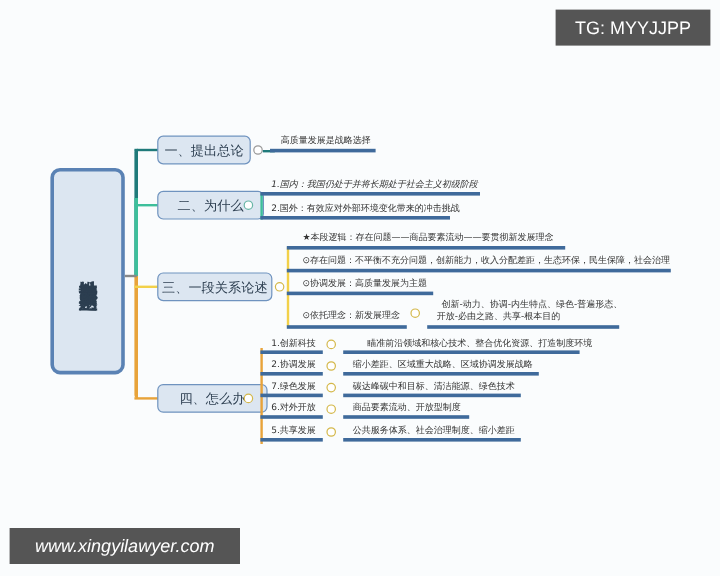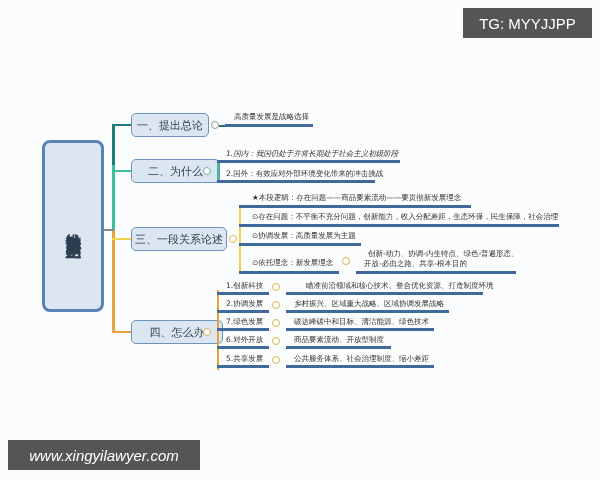--- a/index.html
+++ b/index.html
@@ -85,21 +85,21 @@
 <div class="abs vline" style="left:217px;top:290px;height:80px;background:#e8a33a;"></div>
 <div class="abs leaf" style="left:226px;top:281px;">1.创新科技</div>
 <div class="abs uline" style="left:217px;top:292px;width:52px;"></div>
 <div class="abs knob y" style="left:272px;top:283px;"></div>
 <div class="abs leaf" style="left:294px;top:281px;margin-left:12px;">瞄准前沿领域和核心技术、整合优化资源、打造制度环境</div>
 <div class="abs uline" style="left:286px;top:292px;width:197px;"></div>
 
 <div class="abs leaf" style="left:226px;top:299px;">2.协调发展</div>
 <div class="abs uline" style="left:217px;top:310px;width:52px;"></div>
 <div class="abs knob y" style="left:272px;top:301px;"></div>
-<div class="abs leaf" style="left:294px;top:299px;">乡村振兴、区域重大战略、区域协调发展战略</div>
+<div class="abs leaf" style="left:294px;top:299px;">缩小差距、区域重大战略、区域协调发展战略</div>
 <div class="abs uline" style="left:286px;top:310px;width:163px;"></div>
 
 <div class="abs leaf" style="left:226px;top:317px;">7.绿色发展</div>
 <div class="abs uline" style="left:217px;top:328px;width:52px;"></div>
 <div class="abs knob y" style="left:272px;top:319px;"></div>
 <div class="abs leaf" style="left:294px;top:317px;">碳达峰碳中和目标、清洁能源、绿色技术</div>
 <div class="abs uline" style="left:286px;top:328px;width:148px;"></div>
 
 <div class="abs leaf" style="left:226px;top:335px;">6.对外开放</div>
 <div class="abs uline" style="left:217px;top:346px;width:52px;"></div>

